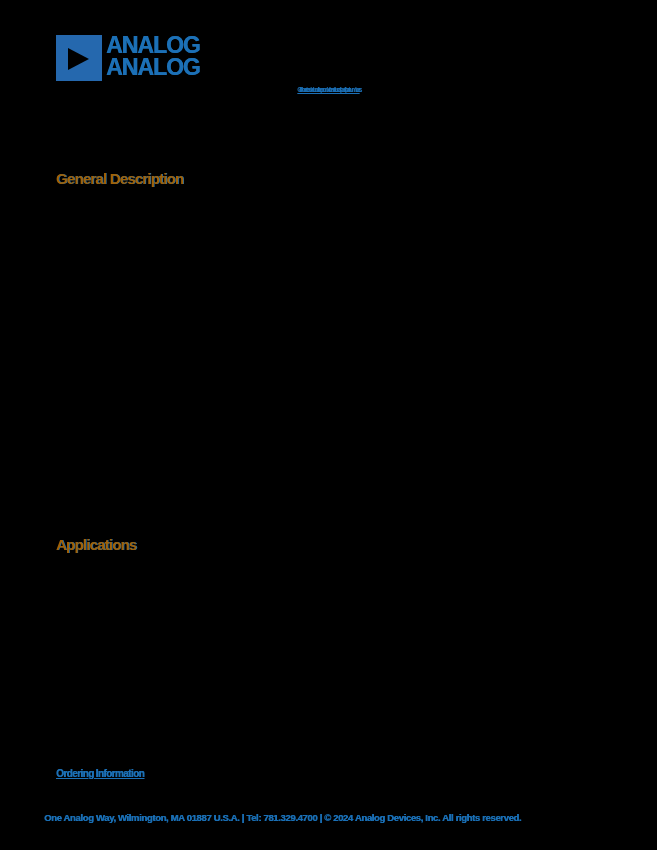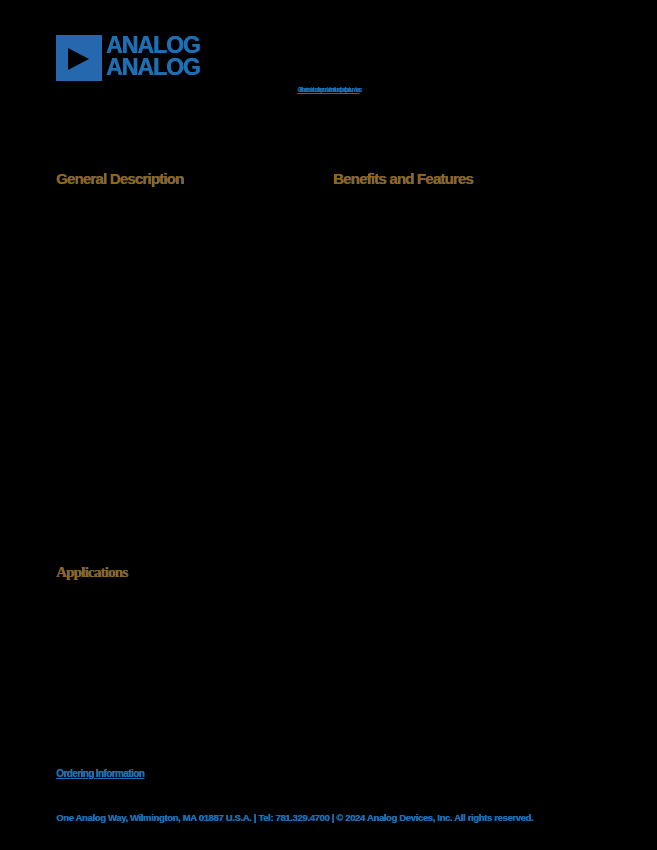--- a/index.html
+++ b/index.html
@@ -48,38 +48,38 @@
   .section-heading {
     color: #a16207;
     font-size: 15px;
     font-weight: bold;
     letter-spacing: -0.8px;
     text-shadow: 0.7px 0 0 #1A6FB5;
     white-space: nowrap;
   }
   .h-general     { left: 56px;  top: 170px; }
   .h-benefits    { left: 333px; top: 170px; }
-  .h-applications{ left: 56px;  top: 564px; font-family: Liberation Serif, serif; }
+  .h-applications{ left: 56px;  top: 536px; }
 
   
   .ordering-link {
     left: 56px; top: 768px;
     color: #1C70B6;
     font-size: 10px;
     font-weight: 600;
     letter-spacing: -0.6px;
     text-decoration: underline;
     text-shadow: 0.5px 0 0 #1C70B6;
     cursor: pointer;
     white-space: nowrap;
   }
 
   
   .footer-line {
-    left: 56px; top: 812px; width: 560px;
+    left: 44px; top: 812px; width: 560px;
     color: #1A6FB5;
     font-size: 9.5px;
     font-weight: 600;
     letter-spacing: -0.35px;
     text-shadow: 0.5px 0 0 #1A6FB5;
     white-space: nowrap;
   }
 </style>
 </head>
 <body>
@@ -94,21 +94,20 @@
   </div>
   <div class="abs logo-wordmark">
     <div>ANALOG</div>
     <div>ANALOG</div>
   </div>
 
   <div class="abs status-link">Click here to ask about the production status of specific part numbers.</div>
 
   <div class="abs section-heading h-general">General Description</div>
 
-  <div class="abs section-heading h-benefits">Benefits and Features</div>
 
   <div class="abs section-heading h-applications">Applications</div>
 
   <div class="abs ordering-link">Ordering Information</div>
 
   <div class="abs footer-line">One Analog Way, Wilmington, MA 01887 U.S.A. | Tel: 781.329.4700 | © 2024 Analog Devices, Inc. All rights reserved.</div>
 
 </div>
 
 </body></html>

